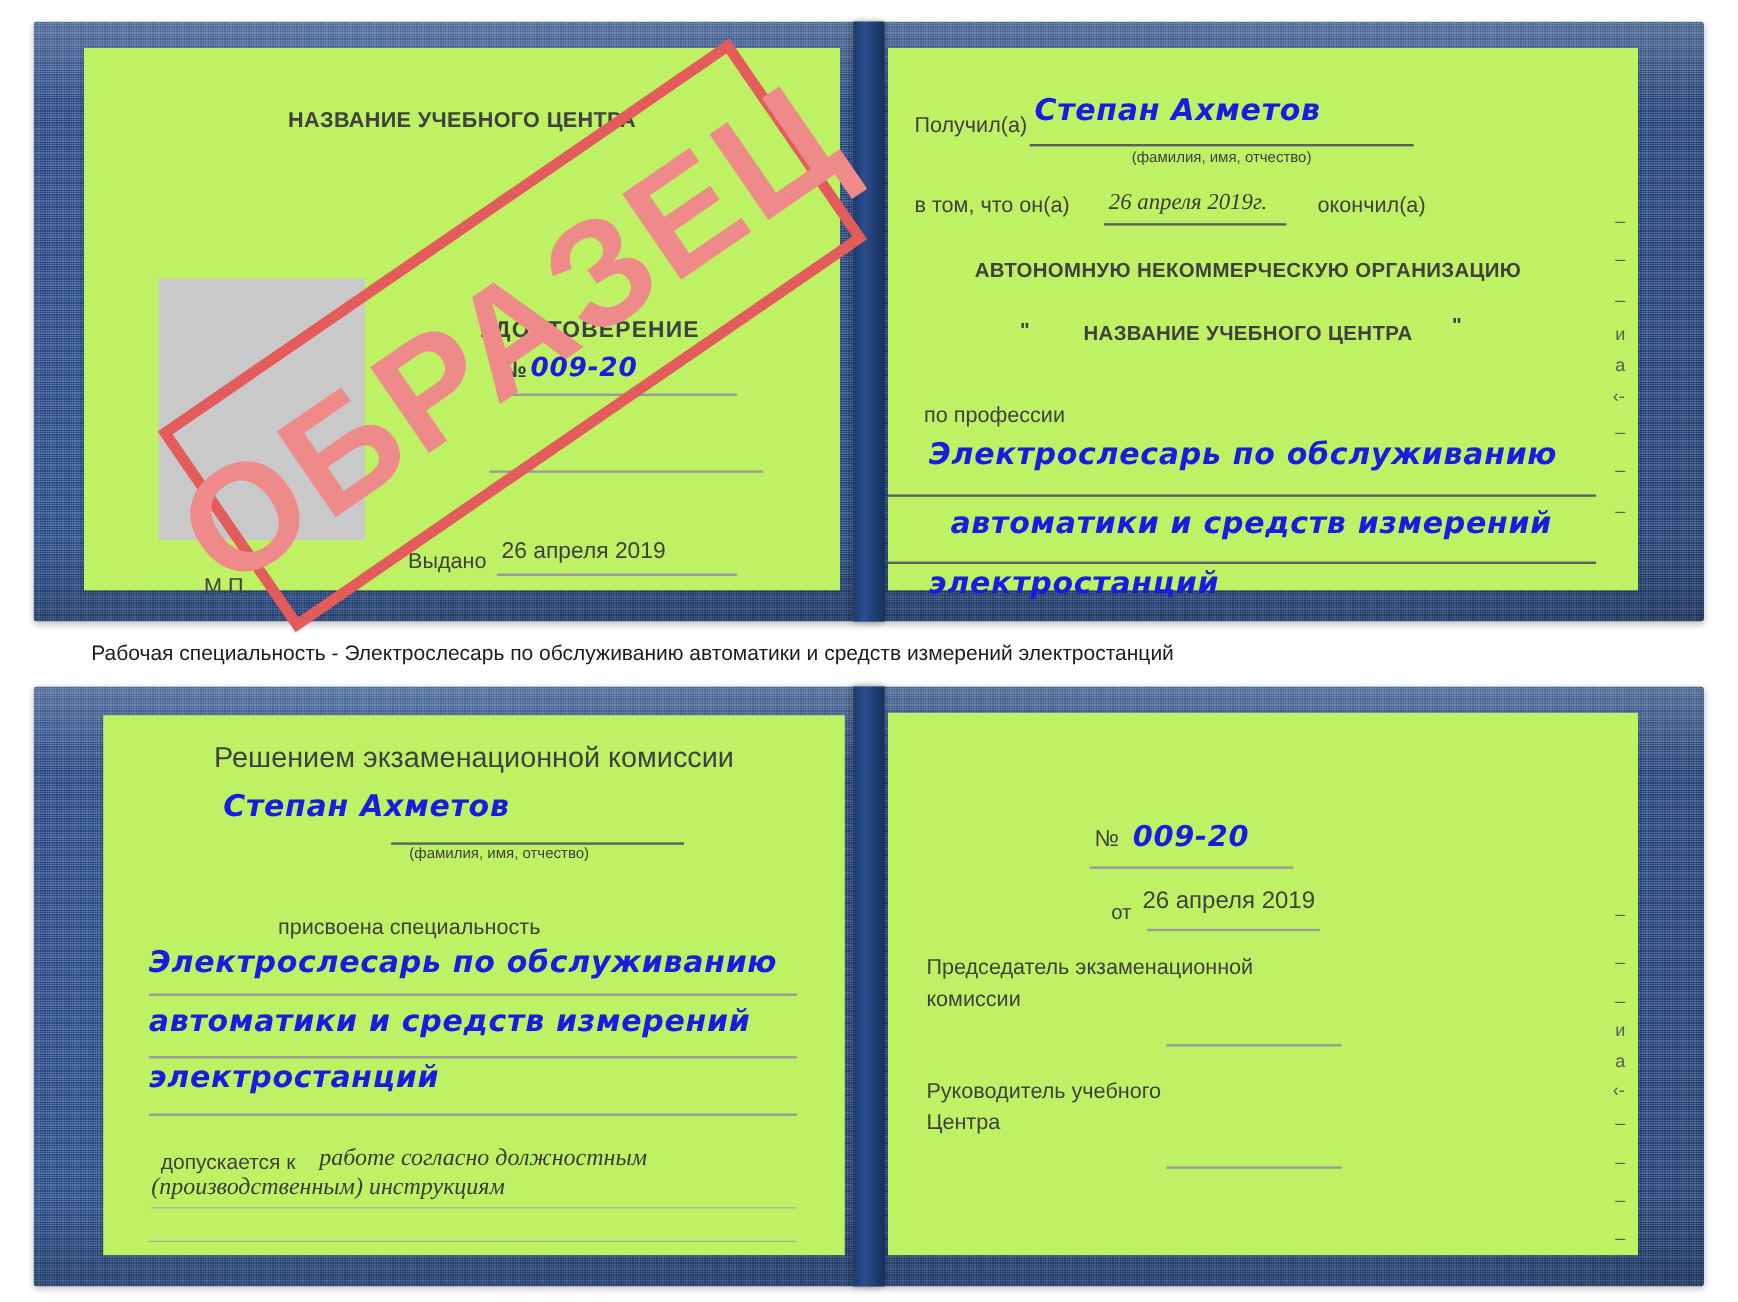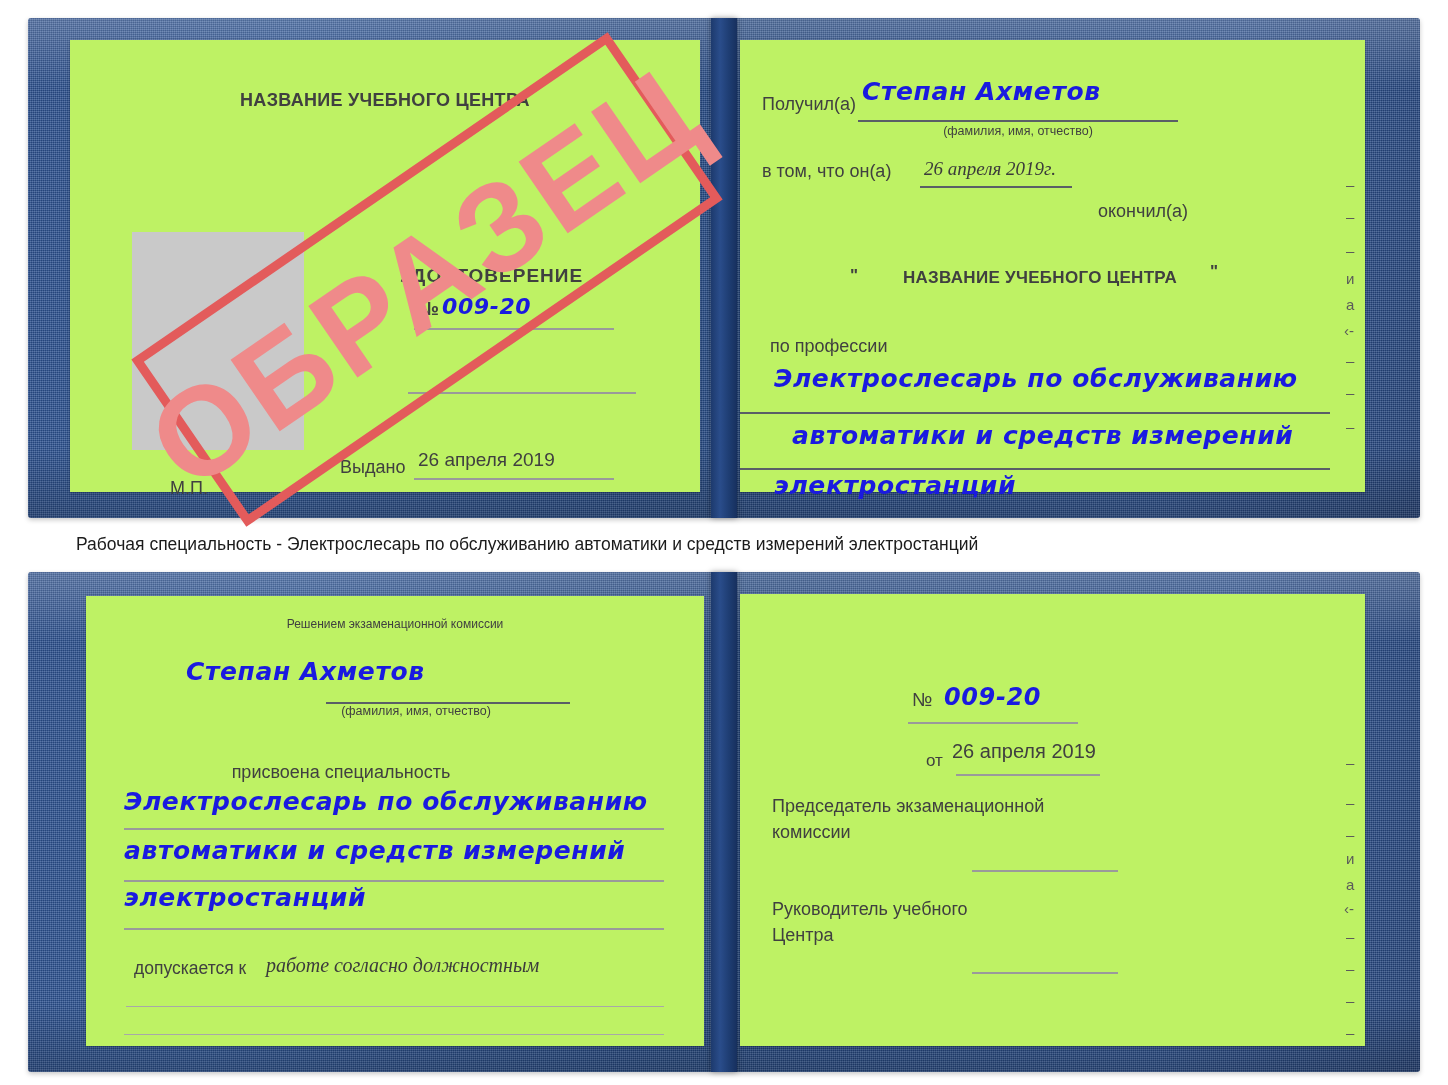--- a/index.html
+++ b/index.html
@@ -123,22 +123,23 @@
   <div class="page" style="left:712px;top:22px;width:625px;height:452px;">
 
     <div class="t printed" style="left:22px;top:54px;font-size:18px;">Получил(а)</div>
     <div class="t hand" style="left:122px;top:38px;font-size:25px;">Степан Ахметов</div>
     <div class="rule dark" style="left:118px;top:80px;width:320px;"></div>
     <div class="t center printed" style="left:118px;top:84px;width:320px;font-size:12.5px;">(фамилия, имя, отчество)</div>
 
     <div class="t printed" style="left:22px;top:121px;font-size:18px;">в том, что он(а)</div>
     <div class="t ital" style="left:184px;top:118px;font-size:19px;">26 апреля 2019г.</div>
     <div class="rule dark" style="left:180px;top:146px;width:152px;"></div>
-    <div class="t printed" style="left:358px;top:121px;font-size:18px;margin-top:40px;">окончил(а)</div>
-
+    <div class="t printed" style="left:358px;top:121px;font-size:18px;">окончил(а)</div>
+
+    <div class="t center caps printed" style="left:0;top:176px;width:600px;font-size:17px;font-weight:bold;">АВТОНОМНУЮ НЕКОММЕРЧЕСКУЮ ОРГАНИЗАЦИЮ</div>
     <div class="t printed" style="left:110px;top:226px;font-size:17px;font-weight:bold;">"</div>
     <div class="t center caps printed" style="left:0;top:228px;width:600px;font-size:17px;font-weight:bold;">НАЗВАНИЕ УЧЕБНОГО ЦЕНТРА</div>
     <div class="t printed" style="left:470px;top:222px;font-size:17px;font-weight:bold;">"</div>
 
     <div class="t printed" style="left:30px;top:296px;font-size:18px;">по профессии</div>
 
     <div class="t hand" style="left:34px;top:325px;font-size:25px;">Электрослесарь по обслуживанию</div>
     <div class="rule dark" style="left:0;top:372px;width:590px;"></div>
 
     <div class="t hand" style="left:52px;top:382px;font-size:25px;">автоматики и средств измерений</div>
@@ -163,39 +164,40 @@
 <div class="caption">Рабочая специальность - Электрослесарь по обслуживанию автоматики и средств измерений электростанций</div>
 
 <div class="book" style="left:28px;top:572px;width:1392px;height:500px;">
 
   <div class="cover"></div>
   <div class="cover-sheen"></div>
   <div class="spine" style="left:683px;width:26px;"></div>
 
   <div class="page" style="left:58px;top:24px;width:618px;height:450px;">
 
-    <div class="t center printed" style="left:0;top:22px;width:618px;font-size:12px;">Решением экзаменационной комиссии</div>
+    <div class="t center printed" style="left:0;top:22px;width:618px;font-size:24px;">Решением экзаменационной комиссии</div>
 
     <div class="t hand" style="left:100px;top:62px;font-size:25px;">Степан Ахметов</div>
     <div class="rule dark" style="left:240px;top:106px;width:244px;"></div>
     <div class="t center printed" style="left:180px;top:108px;width:300px;font-size:12.5px;">(фамилия, имя, отчество)</div>
 
     <div class="t center printed" style="left:30px;top:166px;width:450px;font-size:18px;">присвоена специальность</div>
 
     <div class="t hand" style="left:38px;top:192px;font-size:25px;">Электрослесарь по обслуживанию</div>
     <div class="rule" style="left:38px;top:232px;width:540px;"></div>
 
     <div class="t hand" style="left:38px;top:241px;font-size:25px;">автоматики и средств измерений</div>
     <div class="rule" style="left:38px;top:284px;width:540px;"></div>
 
     <div class="t hand" style="left:38px;top:288px;font-size:25px;">электростанций</div>
     <div class="rule" style="left:38px;top:332px;width:540px;"></div>
 
     <div class="t printed" style="left:48px;top:362px;font-size:17.5px;">допускается к</div>
     <div class="t ital" style="left:180px;top:358px;font-size:20px;">работе согласно должностным</div>
+    <div class="t ital" style="left:40px;top:382px;font-size:20px;">(производственным) инструкциям</div>
     <div class="rule thin" style="left:40px;top:410px;width:538px;"></div>
     <div class="rule thin" style="left:38px;top:438px;width:540px;"></div>
   </div>
 
   <div class="page" style="left:712px;top:22px;width:625px;height:452px;">
 
 
     <div class="t printed" style="left:172px;top:95px;font-size:19px;">№</div>
     <div class="t hand" style="left:204px;top:90px;font-size:24px;">009-20</div>
     <div class="rule" style="left:168px;top:128px;width:170px;"></div>

